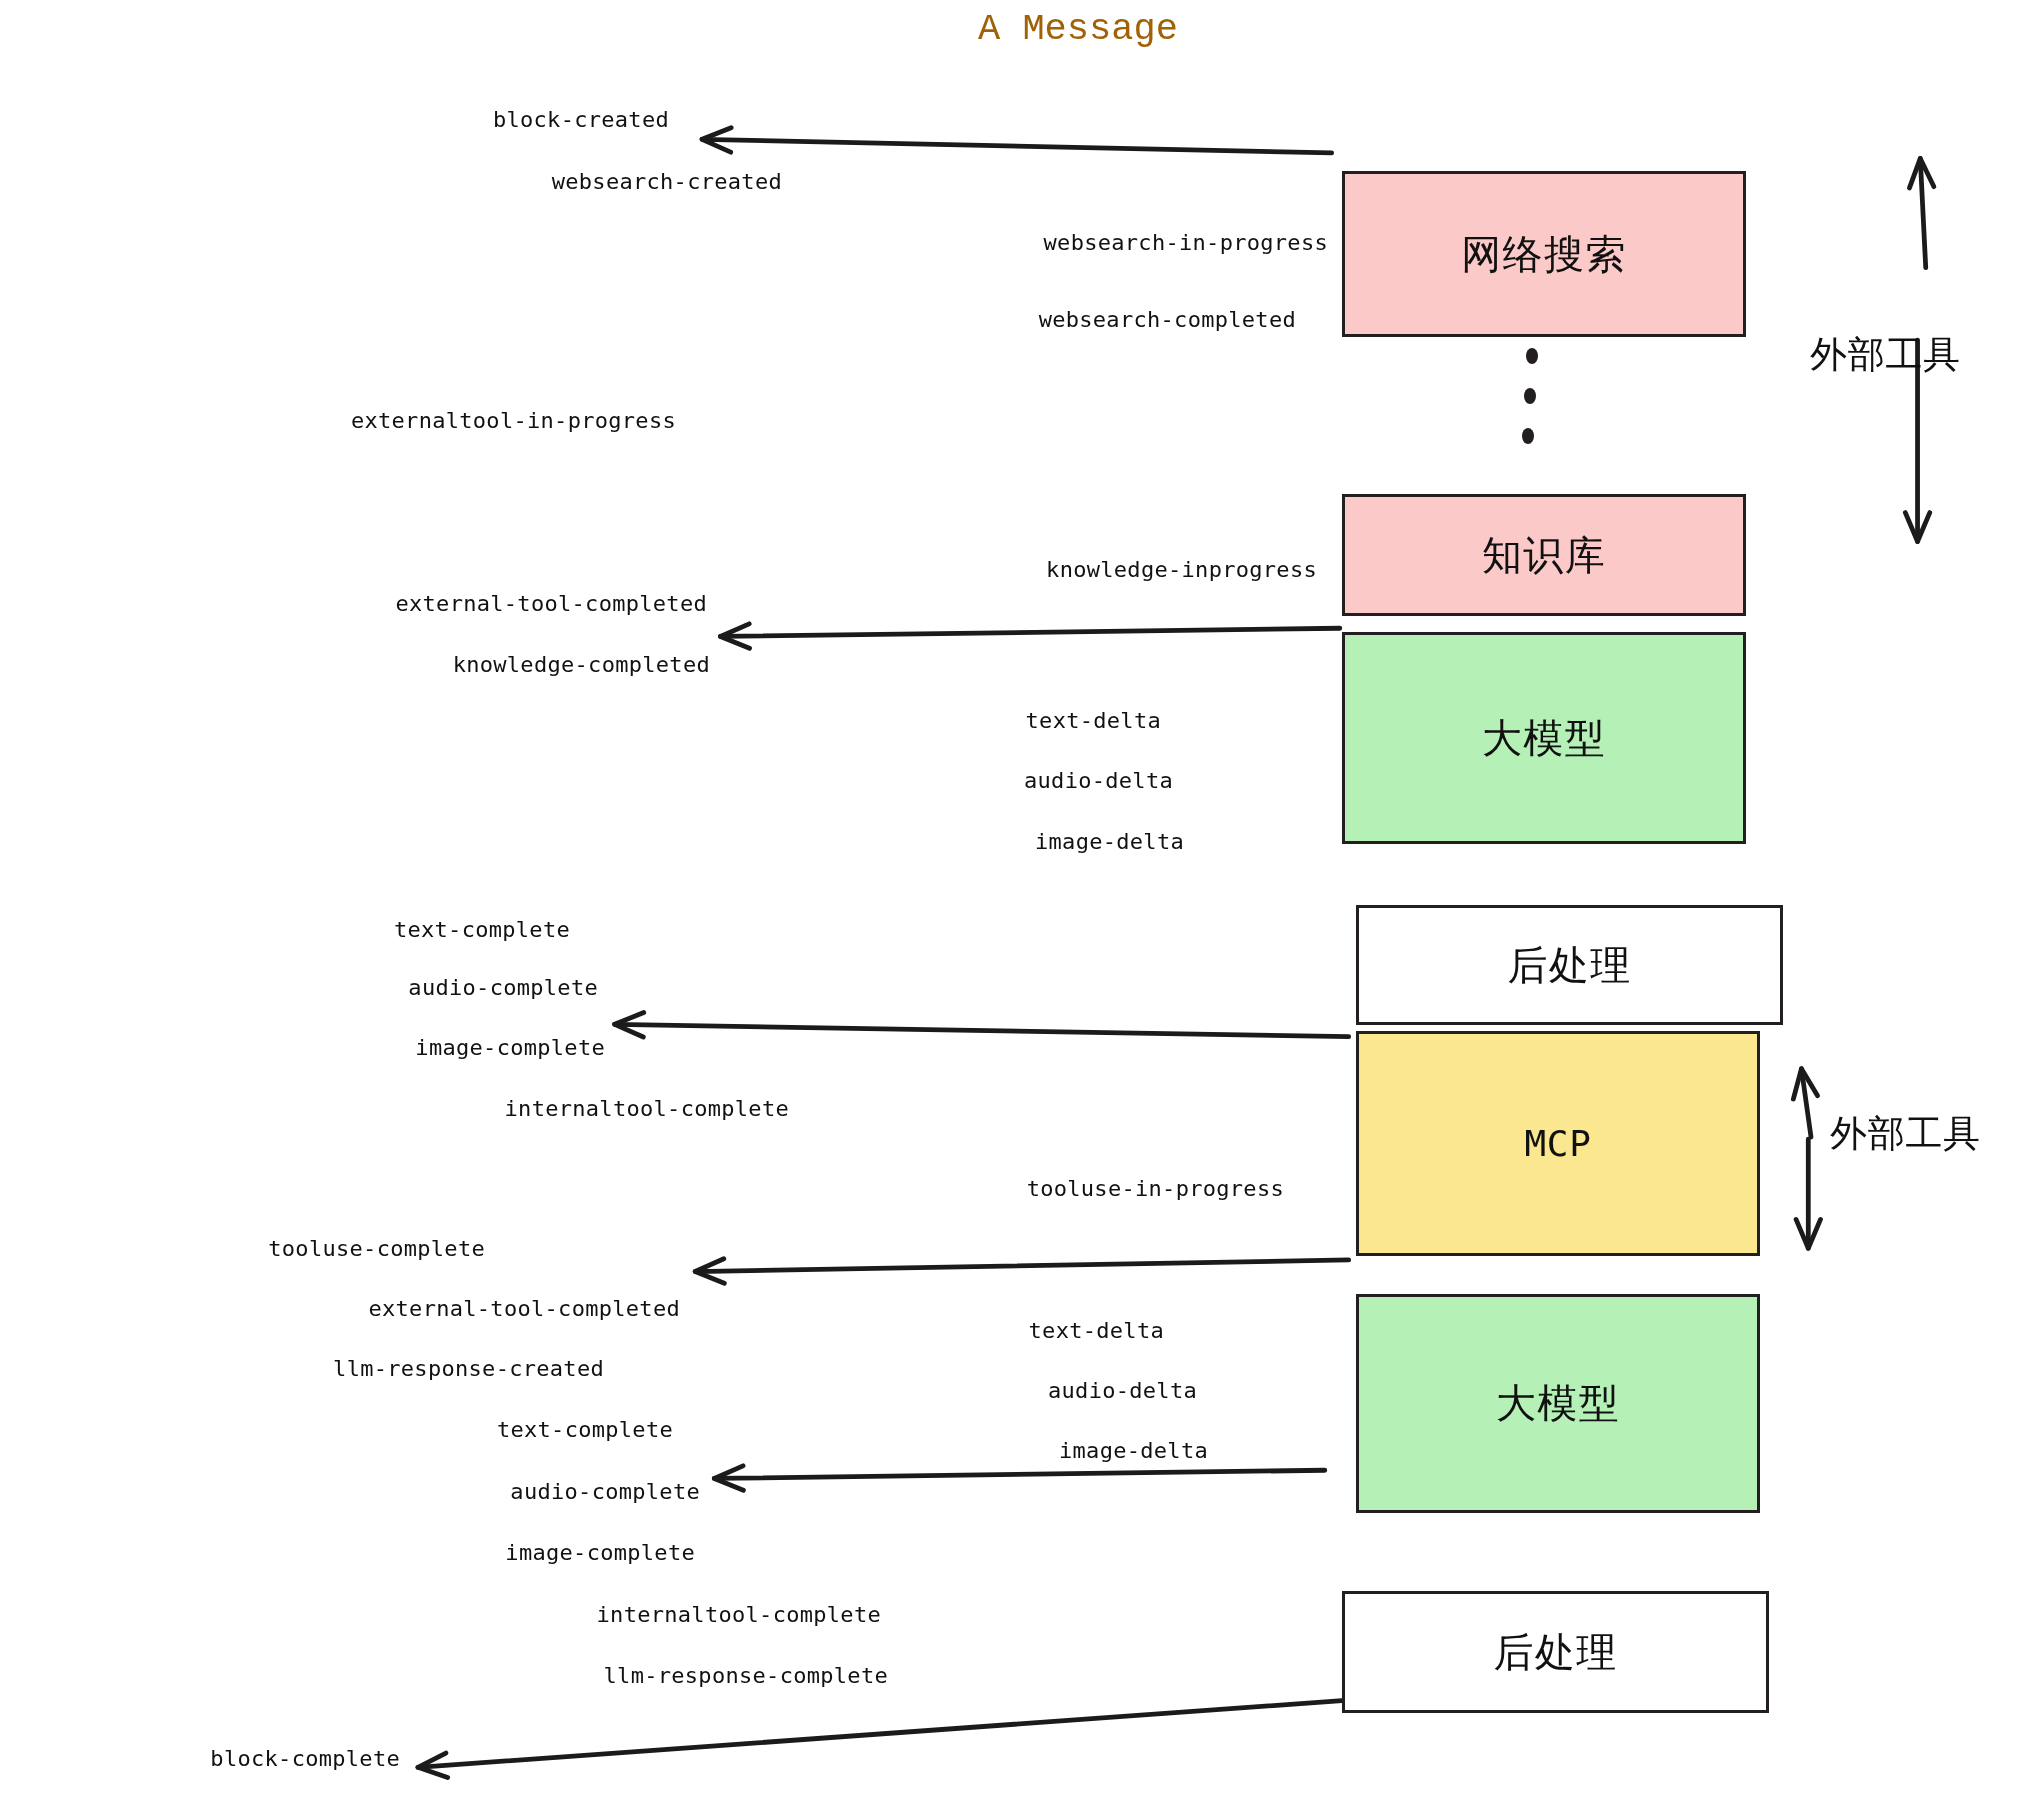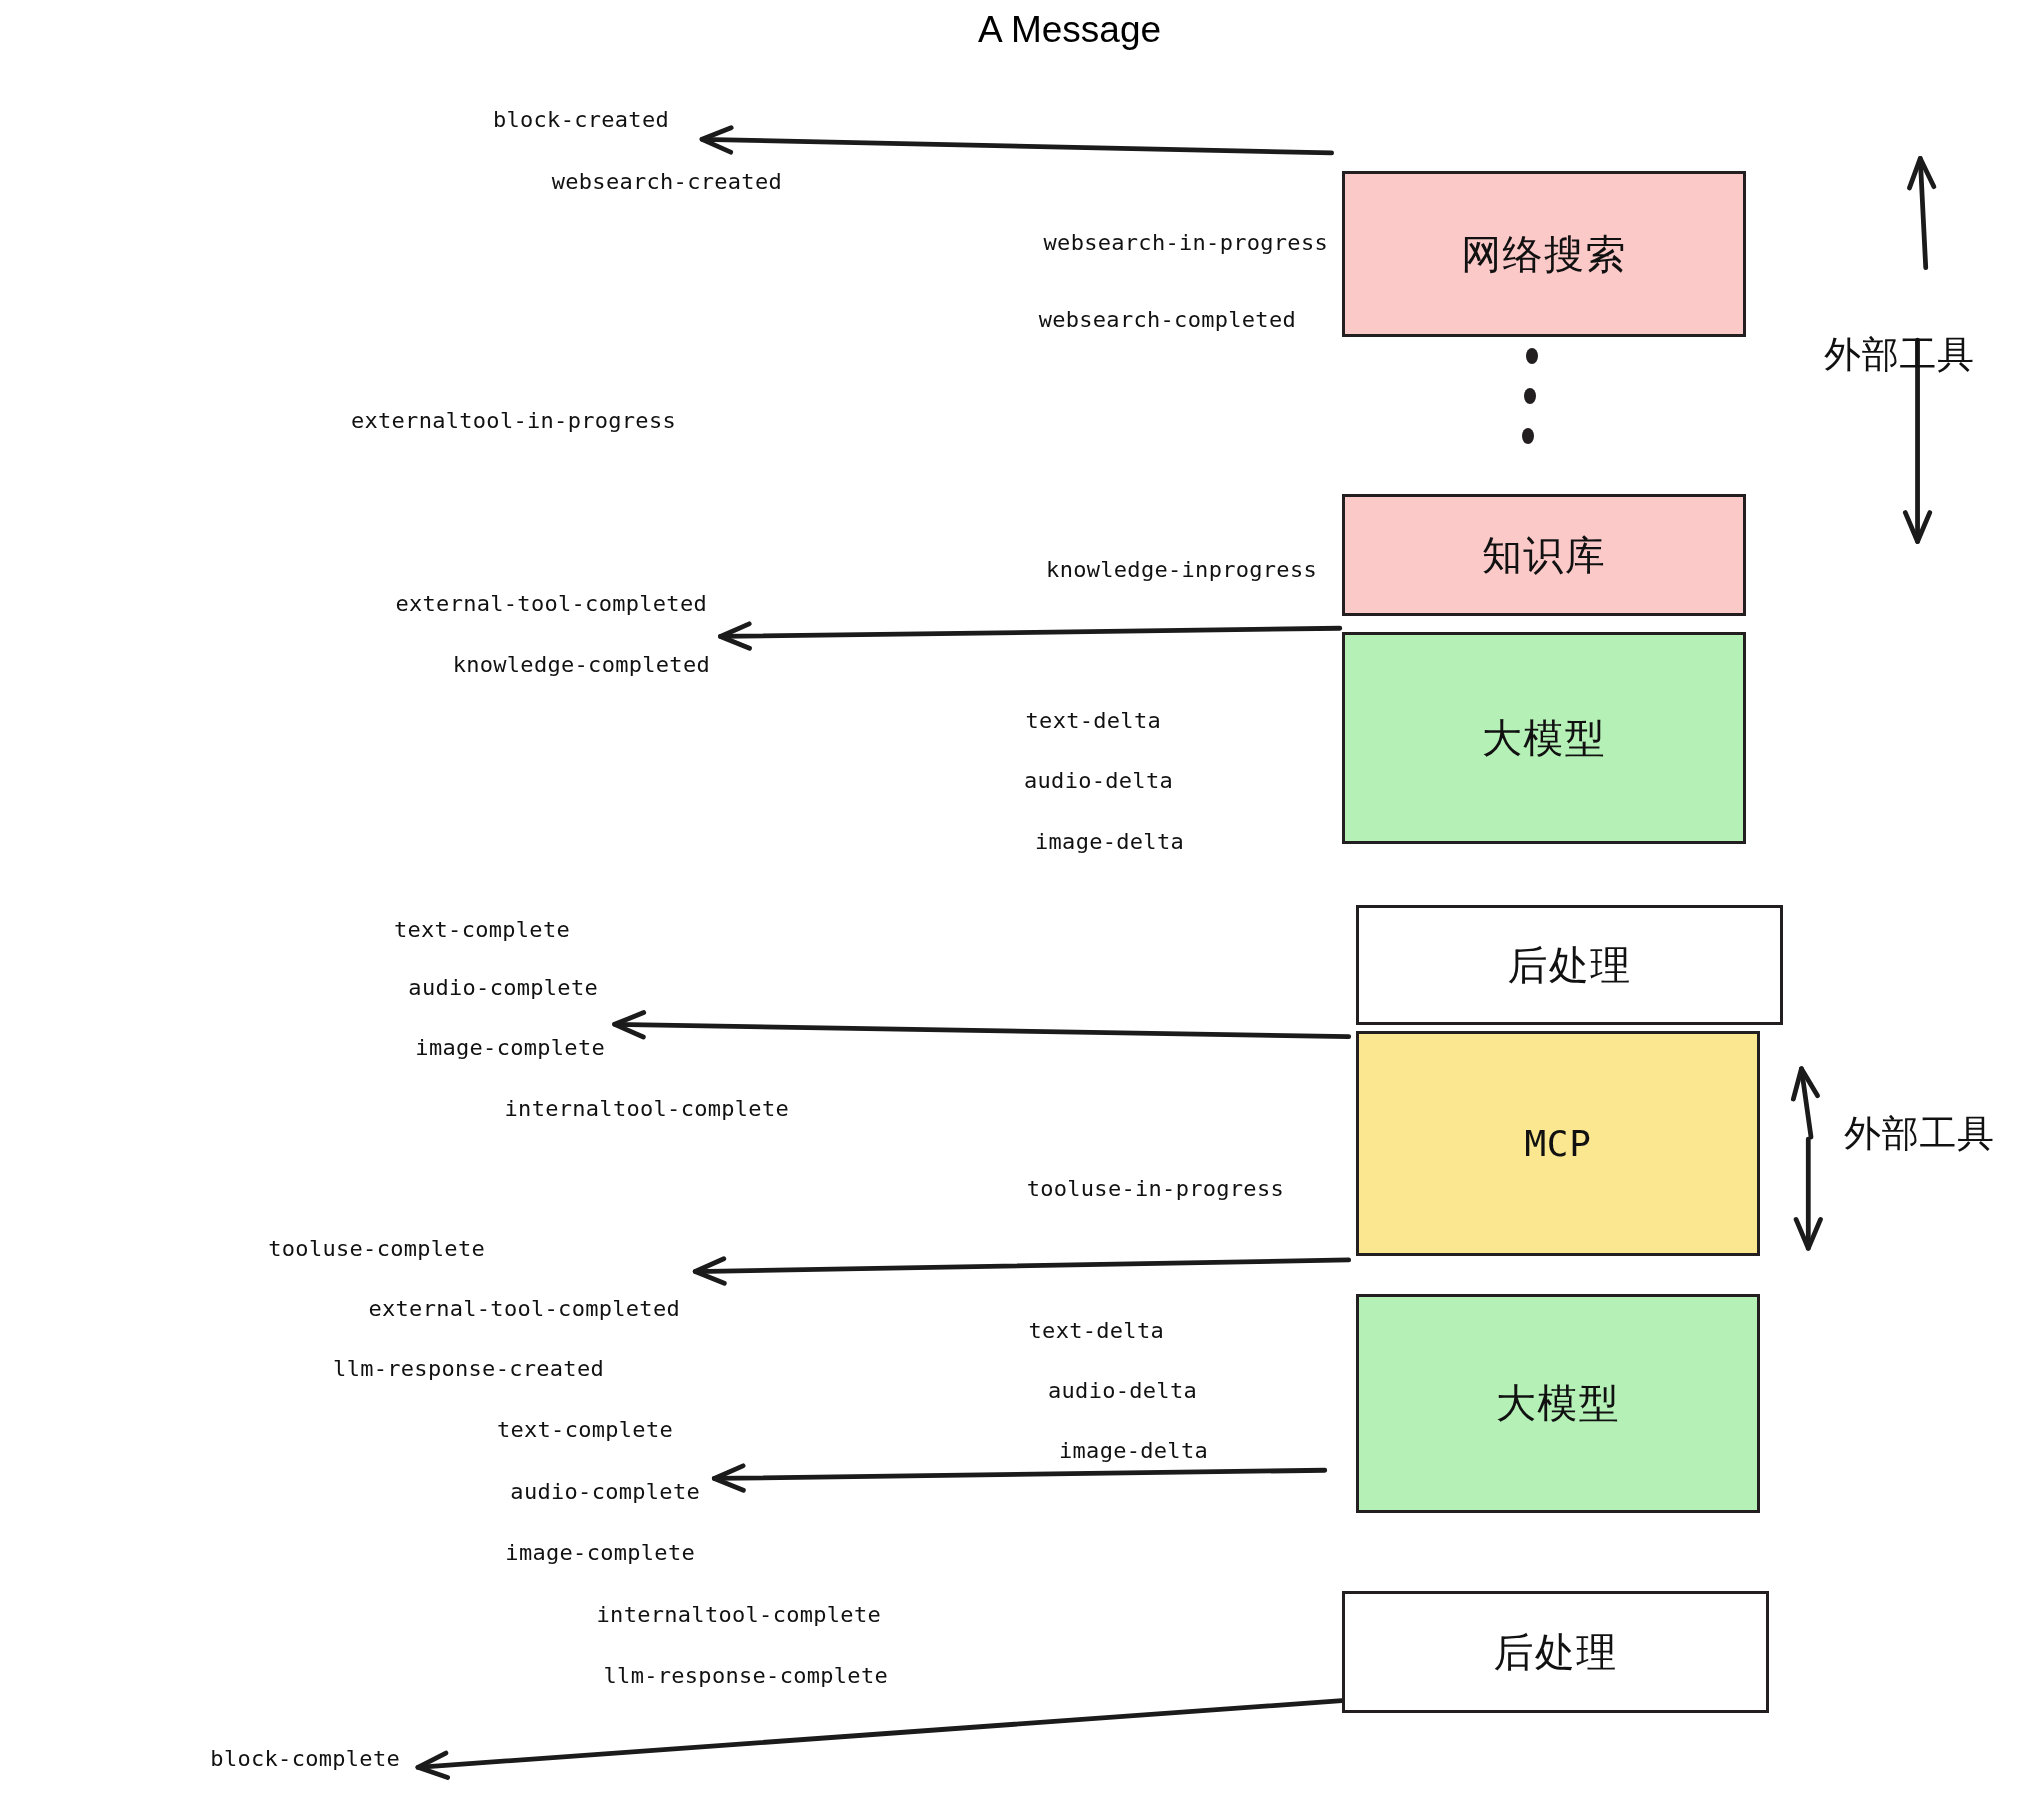--- a/index.html
+++ b/index.html
@@ -28,23 +28,23 @@
     font-family: "DejaVu Sans Mono", "Liberation Mono", monospace;
     font-size: 22px;
     letter-spacing: 0.3px;
     color: #111111;
     white-space: nowrap;
     line-height: 1;
   }
   .evt.r { transform: translateX(-100%); }
   .title {
     position: absolute;
-    font-family: Liberation Sans, sans-serif;
+    font-family: Liberation Mono, monospace;
     font-size: 37px;
-    color: #000000;
+    color: #a16207;
     white-space: nowrap;
     line-height: 1;
   }
   .box {
     position: absolute;
     box-sizing: border-box;
     border: 3.4px solid #231f20;
     display: flex;
     align-items: center;
     justify-content: center;
@@ -59,21 +59,20 @@
     letter-spacing: 0.7px;
   }
   .grouplabel {
     position: absolute;
     font-family: "DejaVu Sans", "Liberation Sans", sans-serif;
     font-size: 37px;
     color: #111111;
     white-space: nowrap;
     line-height: 1;
     letter-spacing: 0.7px;
-    margin-left: 14px;
   }
   .dot {
     position: absolute;
     width: 12.3px;
     height: 16.4px;
     background: #231f20;
     border-radius: 50%;
   }
 </style>
 </head>

